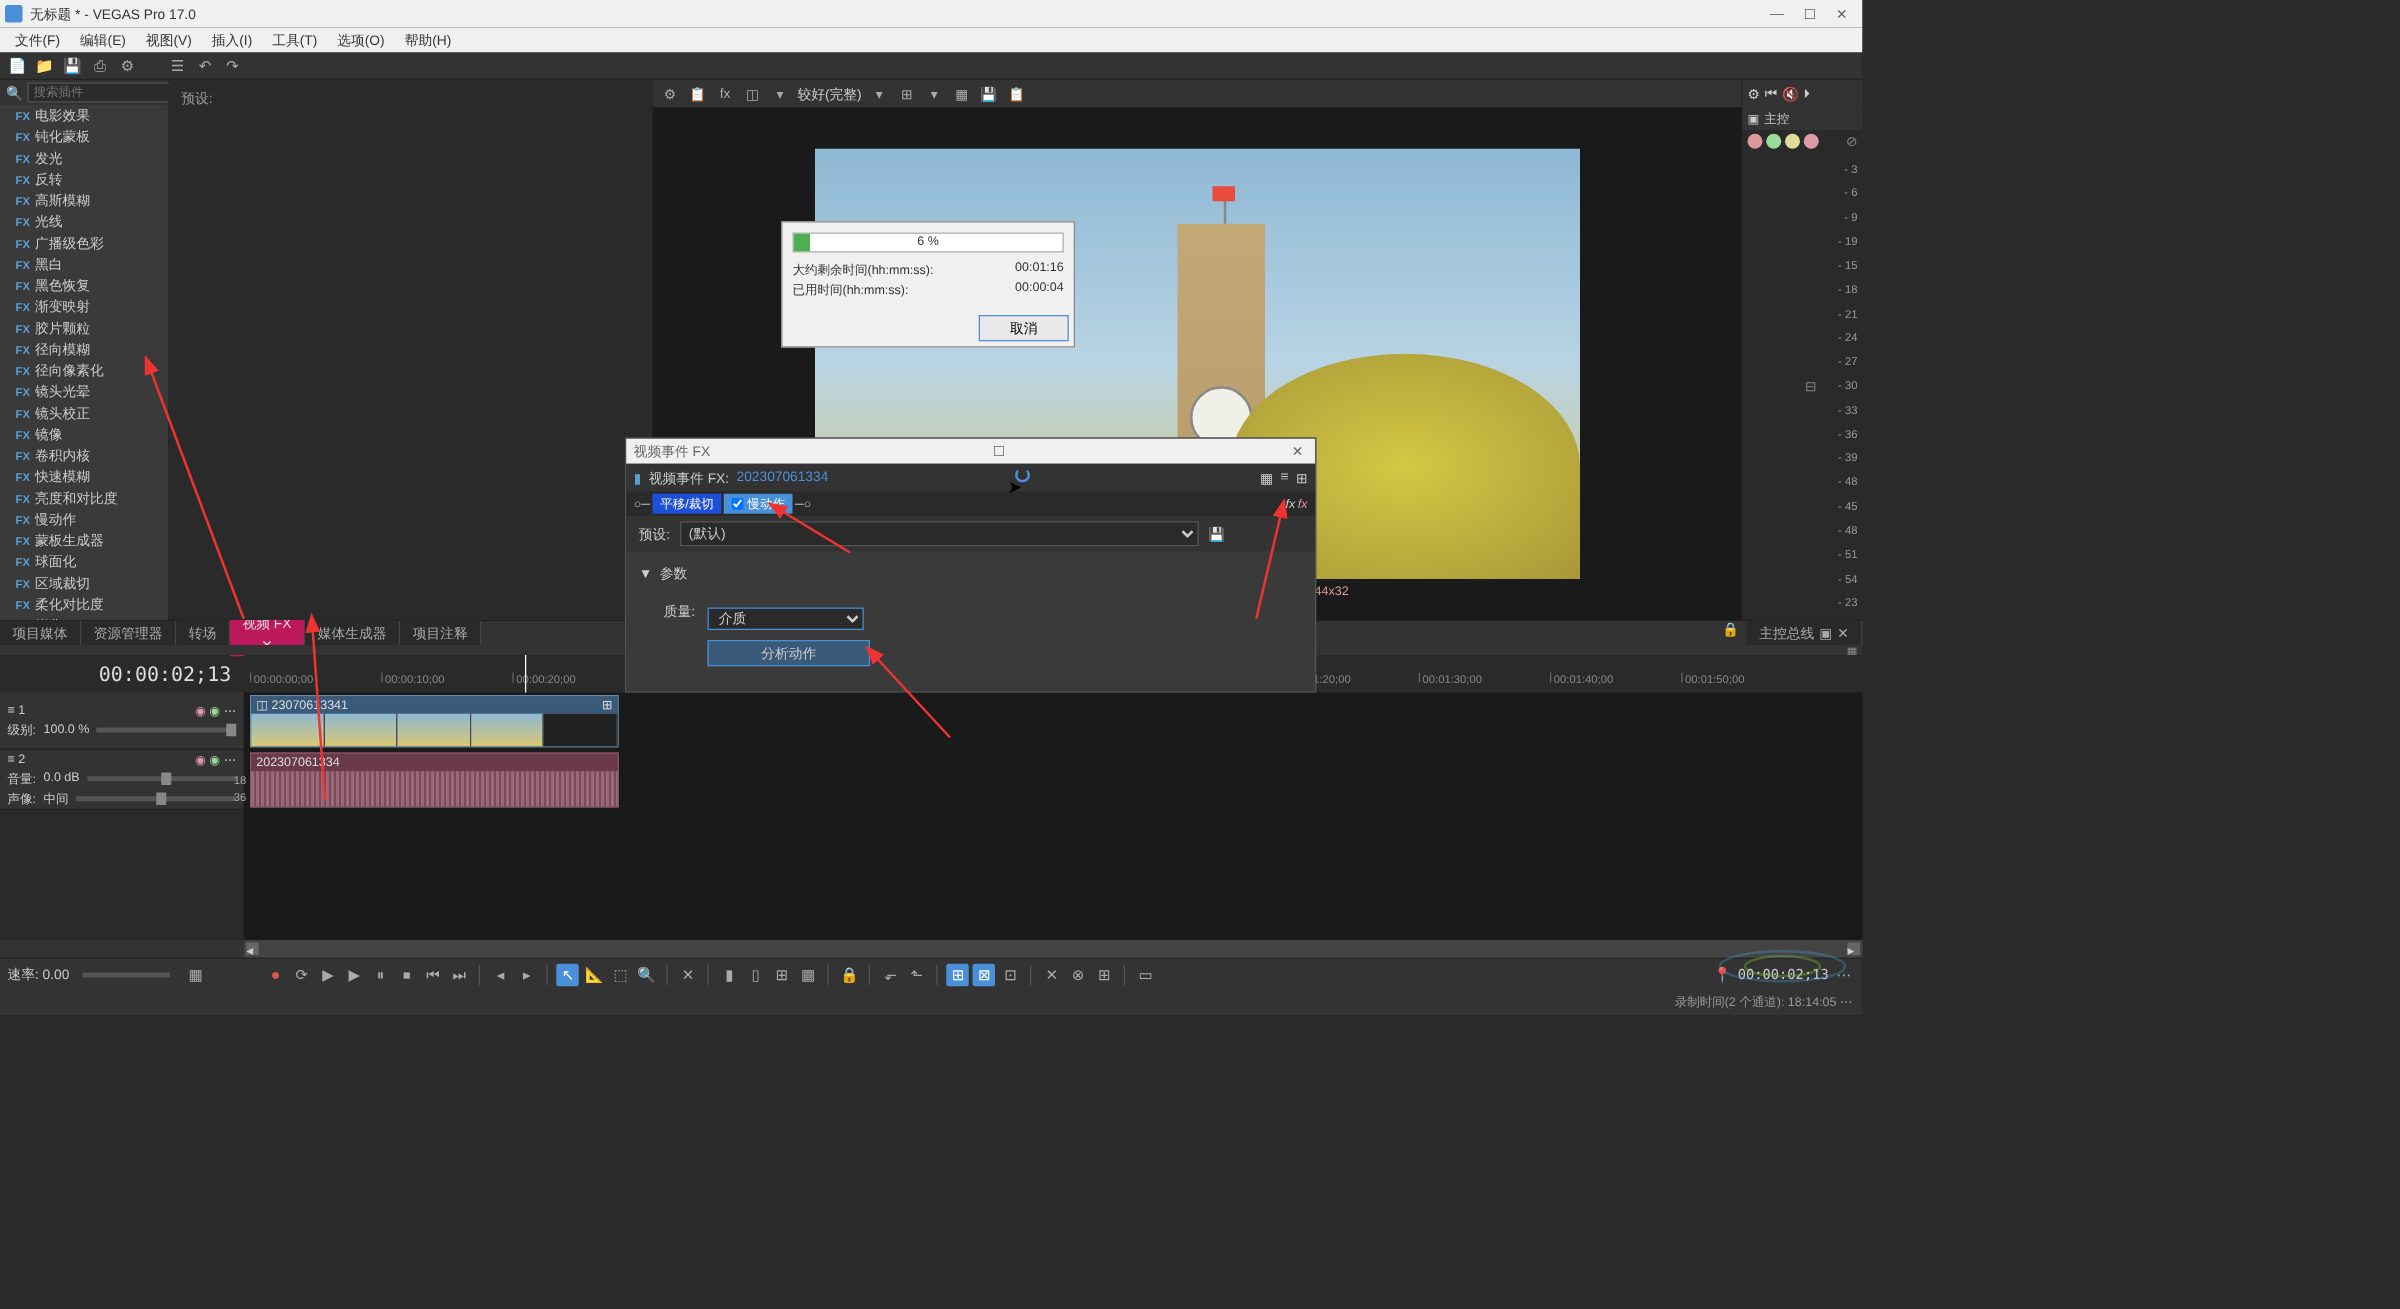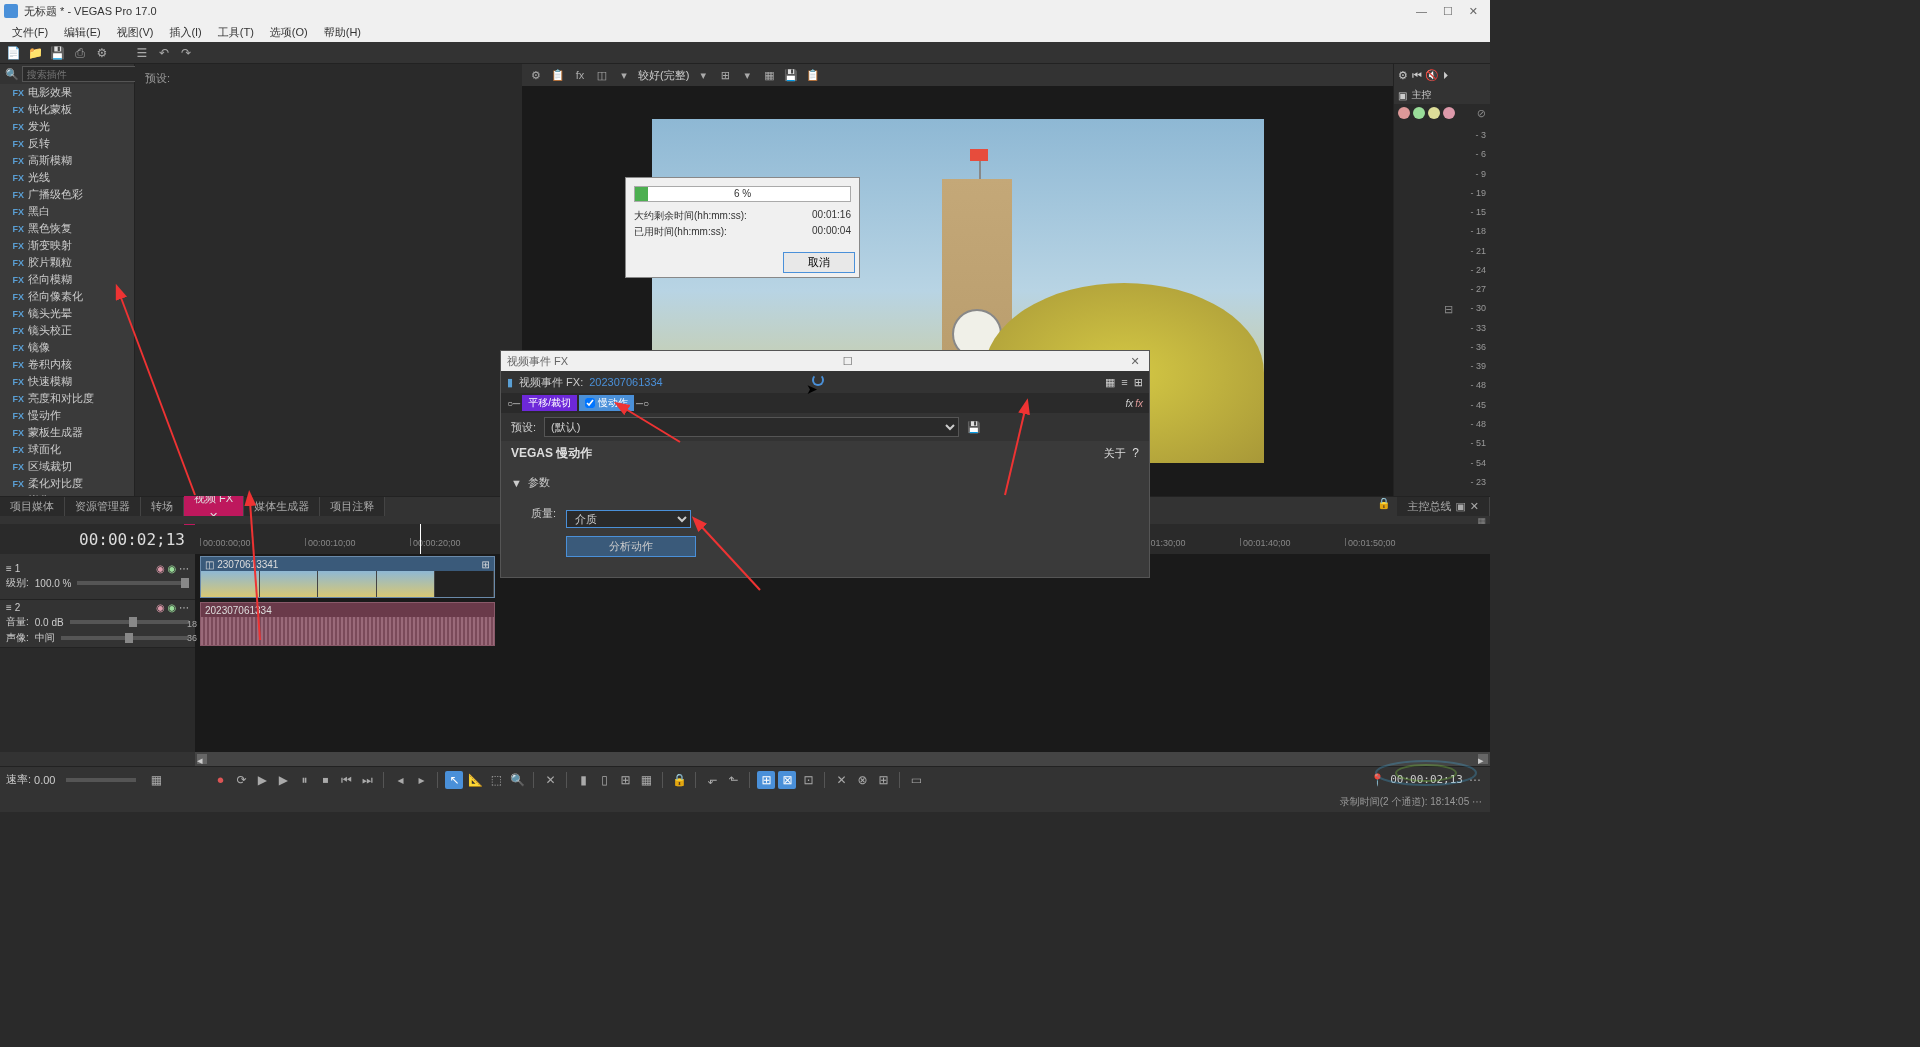--- a/index.html
+++ b/index.html
@@ -99,28 +99,28 @@
 .progress-dialog { position: absolute; left: 625px; top: 177px; width: 235px; background: #f0f0f0; border: 1px solid #888; z-index: 100; color: #333; font-size: 11px; }
 .progress-body { padding: 8px; }
 .progress-bar-outer { height: 16px; background: #fff; border: 1px solid #aaa; position: relative; margin-bottom: 6px; }
 .progress-bar-inner { height: 100%; width: 6%; background: #4caf50; }
 .progress-pct { position: absolute; width: 100%; text-align: center; top: 1px; font-size: 10px; color: #333; }
 .progress-row { display: flex; justify-content: space-between; padding: 1px 0; font-size: 10px; }
 .progress-btns { display: flex; justify-content: flex-end; padding: 4px; }
 .progress-btn { padding: 2px 24px; background: #e8e8e8; border: 1px solid #4a90d9; font-size: 11px; }
 
 
-.fx-dialog { position: absolute; left: 500px; top: 350px; width: 650px; background: #3a3a3a; border: 1px solid #555; z-index: 90; }
+.fx-dialog { position: absolute; left: 500px; top: 350px; width: 553px; background: #3a3a3a; border: 1px solid #555; z-index: 90; }
 .fx-dialog-title { height: 20px; background: #f0f0f0; color: #666; display: flex; align-items: center; padding: 0 6px; font-size: 11px; }
 .fx-dialog-title .close { margin-left: auto; width: 16px; text-align: center; }
 .fx-subtitle { height: 22px; background: #333; display: flex; align-items: center; padding: 0 6px; gap: 6px; font-size: 11px; }
 .fx-subtitle .fx-name { color: #4a90d9; }
 .fx-chain { height: 20px; background: #2a2a2a; display: flex; align-items: center; padding: 0 6px; gap: 2px; font-size: 10px; }
 .fx-chain-item { background: #4a90d9; color: #fff; padding: 1px 6px; display: flex; align-items: center; gap: 3px; }
-.fx-chain-item.prev { background: #6d28d9; }
+.fx-chain-item.prev { background: #1d4ed8; }
 .fx-chain-item input[type=checkbox] { width: 10px; height: 10px; }
 .fx-preset-row { height: 28px; display: flex; align-items: center; padding: 0 10px; gap: 8px; background: #333; }
 .fx-preset-row select { flex: 1; background: #2a2a2a; border: 1px solid #555; color: #ccc; padding: 2px; font-size: 11px; max-width: 415px; }
 .fx-plugin-header { height: 24px; display: flex; align-items: center; justify-content: space-between; padding: 0 10px; background: #3a3a3a; font-size: 12px; color: #ddd; font-weight: bold; }
 .fx-params { background: #3a3a3a; padding: 6px 10px 20px; }
 .fx-param-header { display: flex; align-items: center; gap: 6px; padding: 4px 0; font-size: 11px; }
 .fx-param-row { display: flex; align-items: center; gap: 10px; padding: 4px 0 4px 20px; }
 .fx-param-row select { width: 125px; background: #2a2a2a; border: 1px solid #4a90d9; color: #ccc; padding: 1px 4px; font-size: 11px; margin-top: 12px; }
 .fx-analyze-btn { width: 130px; margin-left: 55px; margin-top: 4px; padding: 2px; background: #3a5a7a; border: 1px solid #4a90d9; color: #ccc; font-size: 11px; text-align: center; }
 
@@ -567,24 +567,20 @@
       </div>
     <span>─○</span>
     <span style="margin-left:auto;font-style:italic">fx</span>
     <span style="font-style:italic;color:#d99">fx</span>
   </div>
   <div class="fx-preset-row">
     <span>预设:</span>
     <select><option>(默认)</option></select>
     <span>💾</span>
   </div>
-  <div class="fx-plugin-header">
-    <span>VEGAS 慢动作</span>
-    <span><span style="font-weight:normal;font-size:11px">关于</span>&nbsp;&nbsp;<span style="font-weight:normal">?</span></span>
-  </div>
   <div class="fx-params">
     <div class="fx-param-header">
       <span>▼</span>
       <span>参数</span>
     </div>
     <div class="fx-param-row">
       <span>质量:</span>
       <select><option>介质</option></select>
     </div>
     <div class="fx-analyze-btn">分析动作</div>

